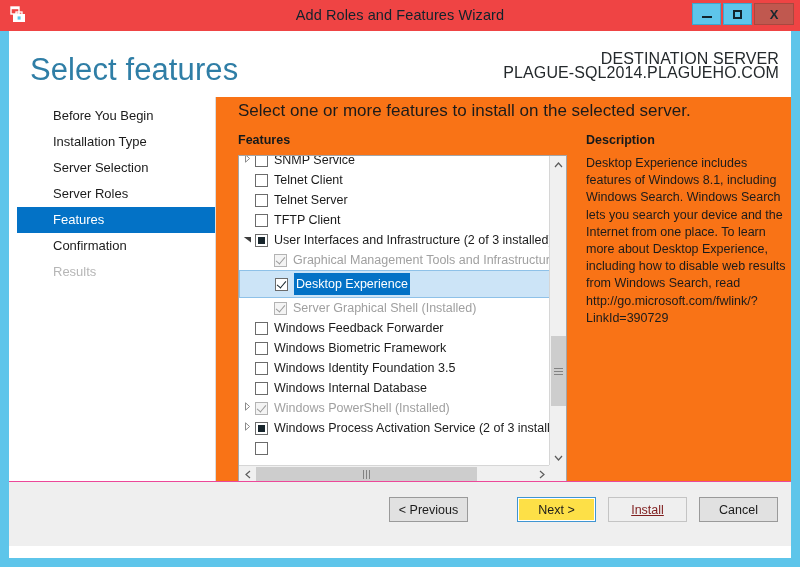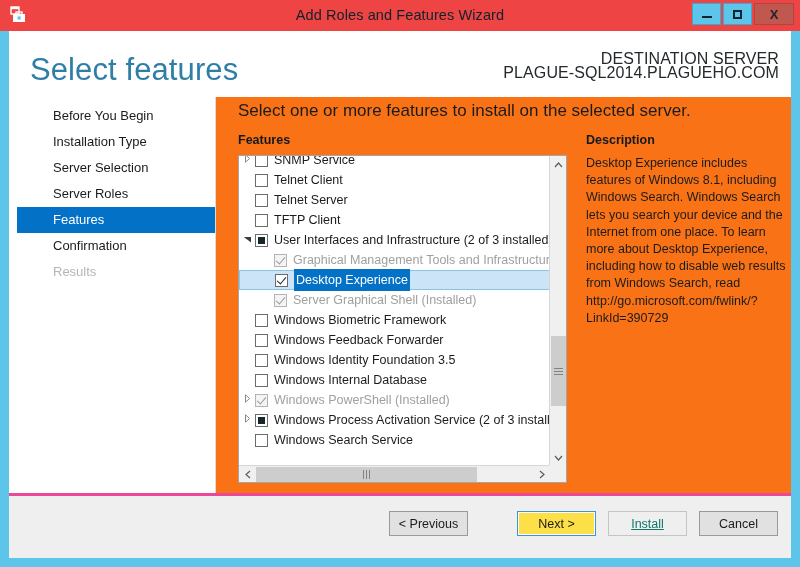--- a/index.html
+++ b/index.html
@@ -270,21 +270,21 @@
   }
   .cb.grayed.checked::after {
     border-color: #9b9b9b;
   }
   .row-label { padding-right: 4px; }
   .tree-row.dim .row-label { color: #a0a0a0; }
   .tree-row.selected {
     background: #cce4f7;
     border: 1px solid #8ec1e8;
     box-sizing: border-box;
-    height: 20px;
+    height: 28px;
   }
   .tree-row.selected .row-label {
     background: #0372c6;
     color: #ffffff;
     padding: 1px 2px 1px 2px;
   }
 
   
   .vscroll {
     position: absolute;
@@ -376,25 +376,25 @@
     font-size: 12.5px;
     color: #1b1b1b;
     line-height: 17.2px;
     word-break: break-word;
   }
 
   
   .footer {
     position: absolute;
     left: 0;
-    top: 462px;
+    top: 450px;
     width: 782px;
     height: 65px;
     background: #efefef;
-    border-top: 3px solid #ec4899;
+    border-top: 1px solid #ec4899;
     box-sizing: border-box;
   }
   .footer-buttons {
     position: absolute;
     right: 13px;
     top: 15px;
     display: flex;
     gap: 12px;
   }
   .btn {
@@ -412,21 +412,21 @@
     cursor: default;
     padding: 0;
   }
   .btn.default {
     border: 1px solid #3f95d2;
     background: #fde047;
     box-shadow: inset 0 0 0 1px #ffffff;
     margin-left: 37px;
   }
   .btn.disabled {
-    color: #0f766e;
+    color: #7f1d1d;
     border-color: #c4c4c4;
     background: #efefef;
     text-decoration: underline;
   }
 </style>
 </head>
 <body>
 
 <div class="window">
 
@@ -524,26 +524,26 @@
                   <span class="row-label">Desktop Experience</span>
                 </div>
                 <div class="tree-row dim">
                   <span class="indent" style="width: 35px;"></span>
                   <span class="cb checked grayed"></span>
                   <span class="row-label">Server Graphical Shell (Installed)</span>
                 </div>
                 <div class="tree-row">
                   <span class="expander"></span>
                   <span class="cb"></span>
+                  <span class="row-label">Windows Feedback Forwarder</span>
+                </div>
+                <div class="tree-row">
+                  <span class="expander"></span>
+                  <span class="cb"></span>
                   <span class="row-label">Windows Biometric Framework</span>
-                </div>
-                <div class="tree-row">
-                  <span class="expander"></span>
-                  <span class="cb"></span>
-                  <span class="row-label">Windows Feedback Forwarder</span>
                 </div>
                 <div class="tree-row">
                   <span class="expander"></span>
                   <span class="cb"></span>
                   <span class="row-label">Windows Identity Foundation 3.5</span>
                 </div>
                 <div class="tree-row">
                   <span class="expander"></span>
                   <span class="cb"></span>
                   <span class="row-label">Windows Internal Database</span>
@@ -558,21 +558,20 @@
                 <div class="tree-row">
                   <span class="expander"><svg width="7" height="9" viewBox="0 0 7 9">
                       <path d="M1.5 0.8 L5.6 4.5 L1.5 8.2 Z" fill="none" stroke="#8a8a8a" stroke-width="1"></path>
                     </svg></span>
                   <span class="cb partial"></span>
                   <span class="row-label">Windows Process Activation Service (2 of 3 installed)</span>
                 </div>
                 <div class="tree-row">
                   <span class="expander"></span>
                   <span class="cb"></span>
-                  <span class="row-label">Windows Search Service</span>
                 </div>
               </div>
           </div>
 
           <div class="vscroll">
             <div class="sb-arrow v-up">
               <svg width="9" height="6" viewBox="0 0 9 6">
                   <path d="M1 5 L4.5 1 L8 5" fill="none" stroke="#5c5c5c" stroke-width="1.2"></path>
                 </svg>
             </div>

